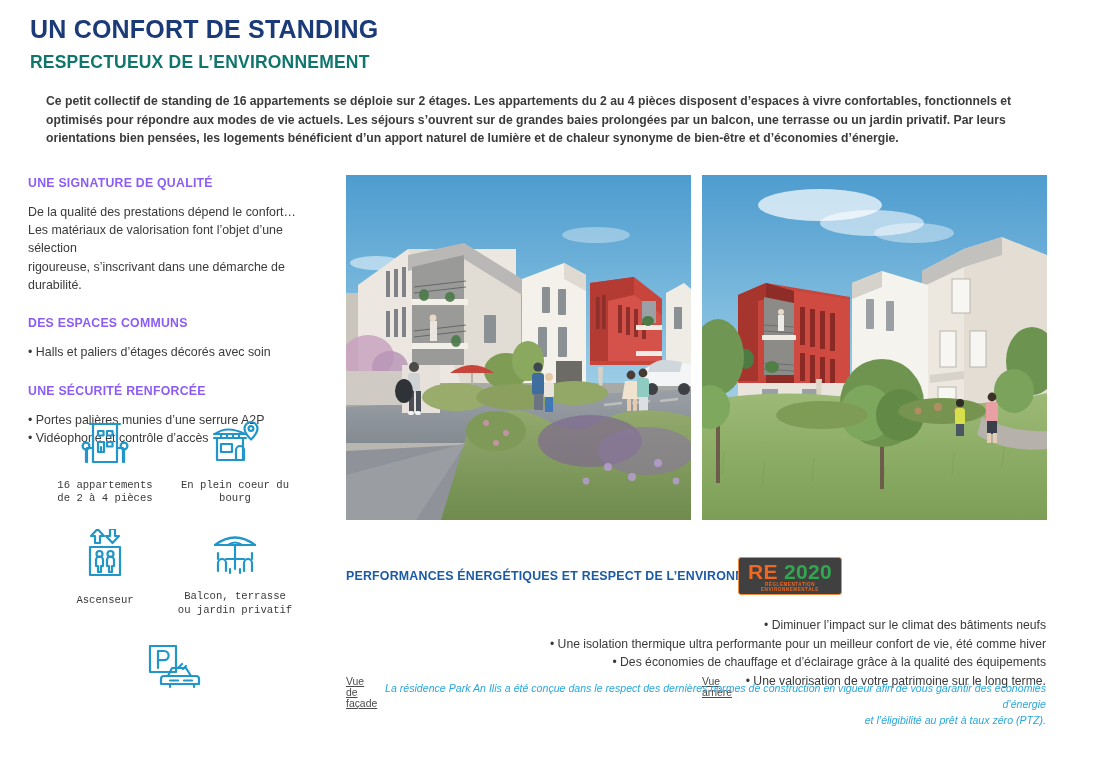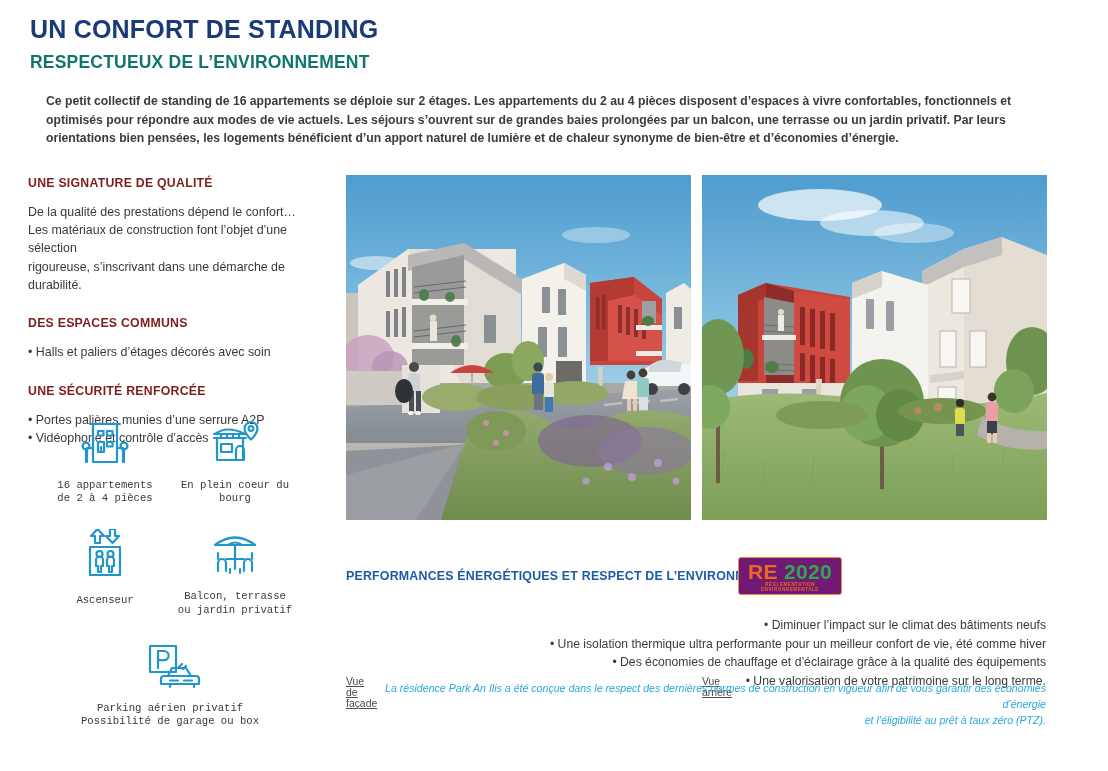--- a/index.html
+++ b/index.html
@@ -34,21 +34,21 @@
     background:linear-gradient(180deg,#123a72 0%,#1d6fad 55%,#2bb4e3 100%);
   }
   .intro-txt{
     padding-left:13px;
     font-size:12.2px;font-weight:bold;line-height:1.53;color:#3b3b3b;
   }
 
   
   .leftcol{position:absolute;left:28px;top:176px;width:300px;}
   .sec-title{
-    color:#7f1d1d;font-size:12.3px;font-weight:bold;letter-spacing:.25px;
+    color:#8b5cf6;font-size:12.3px;font-weight:bold;letter-spacing:.25px;
     margin:0 0 13px 0;
   }
   .sec-body{font-size:12.4px;line-height:1.47;color:#3a3a3a;margin:0;}
   .sec-body .ln{display:block;}
   .blk{margin-bottom:22px;}
   .bullets{list-style:none;margin:0;padding:0;}
   .bullets li{font-size:12.4px;line-height:1.5;color:#3a3a3a;}
   .bullets li .dot{color:#3a3a3a;}
 
   
@@ -75,21 +75,21 @@
 
   
   .perf{position:absolute;left:346px;top:566px;width:700px;}
   .perf-title{
     color:#1b5aa8;font-size:12.4px;font-weight:bold;letter-spacing:.2px;
     margin:0;display:inline-block;vertical-align:middle;
   }
   .re-logo{
     position:absolute;left:392px;top:-9px;
     width:104px;height:38px;border:1.6px solid #f08a3c;border-radius:3px;
-    background:#701a75;box-sizing:border-box;text-align:center;
+    background:#404040;box-sizing:border-box;text-align:center;
   }
   .re-main{font-size:21px;font-weight:bold;line-height:26px;letter-spacing:.3px;margin-top:1px;}
   .re-re{color:#f0671f;}
   .re-num{color:#2fa84f;}
   .re-sub{
     font-size:4.6px;letter-spacing:.55px;color:#f0671f;font-weight:bold;
     margin-top:-3px;
   }
   .perf-list{list-style:none;margin:32px 0 0 0;padding:0;}
   .perf-list li{font-size:12.2px;line-height:1.53;color:#3a3a3a;text-align:right;}
@@ -117,21 +117,21 @@
       <span class="ln">les logements bénéficient d’un apport naturel de lumière et de chaleur synonyme de bien-être et d’économies d’énergie.</span>
     </div>
   </div>
 
   <div class="leftcol">
 
     <div class="blk">
       <div class="sec-title">UNE SIGNATURE DE QUALITÉ</div>
       <p class="sec-body">
         <span class="ln">De la qualité des prestations dépend le confort…</span>
-        <span class="ln">Les matériaux de construction font l’objet d’une sélection</span>
+        <span class="ln">Les matériaux de valorisation font l’objet d’une sélection</span>
         <span class="ln">rigoureuse, s’inscrivant dans une démarche de durabilité.</span>
       </p>
     </div>
 
     <div class="blk">
       <div class="sec-title">DES ESPACES COMMUNS</div>
       <ul class="bullets">
         <li><span class="dot">•</span>
           <span>Halls et paliers d’étages décorés avec soin</span></li>
       </ul>
@@ -247,24 +247,20 @@
             <path d="M24 25 v-17 h6 a4.6 4.6 0 0 1 0 9.2 h-6"></path>
             <path d="M34 33 l4 -8 h14 l5 8"></path>
             <path d="M30 33 h32 a3 3 0 0 1 3 3 v5 h-38 v-5 a3 3 0 0 1 3 -3 z"></path>
             <line x1="36" y1="37.5" x2="44" y2="37.5"></line>
             <line x1="50" y1="37.5" x2="58" y2="37.5"></line>
             <line x1="36" y1="41" x2="36" y2="44"></line>
             <line x1="60" y1="41" x2="60" y2="44"></line>
             <line x1="44" y1="25" x2="48" y2="21"></line>
             <line x1="49" y1="26" x2="52" y2="23"></line>
           </svg>
-        </span>
-        <span class="icon-cap">
-          <span class="ln">Parking aérien privatif</span>
-          <span class="ln">Possibilité de garage ou box</span>
         </span>
       </div>
     </div>
   </div>
 
   <div class="photos">
 
     <div class="ph left">
       <svg width="345" height="345" viewBox="0 0 345 345" preserveAspectRatio="none">
         <defs>

